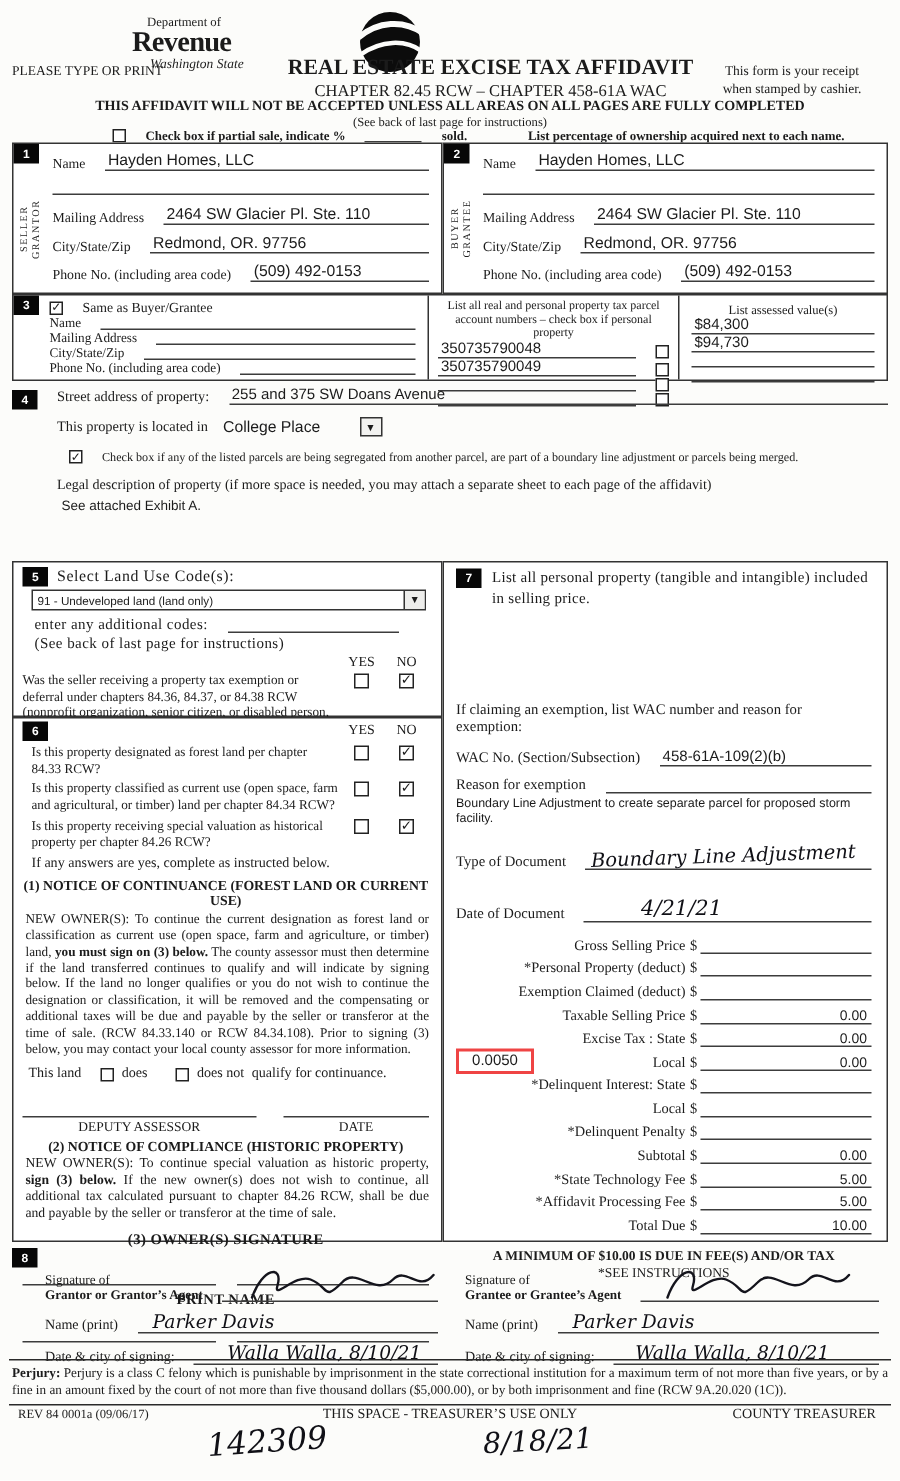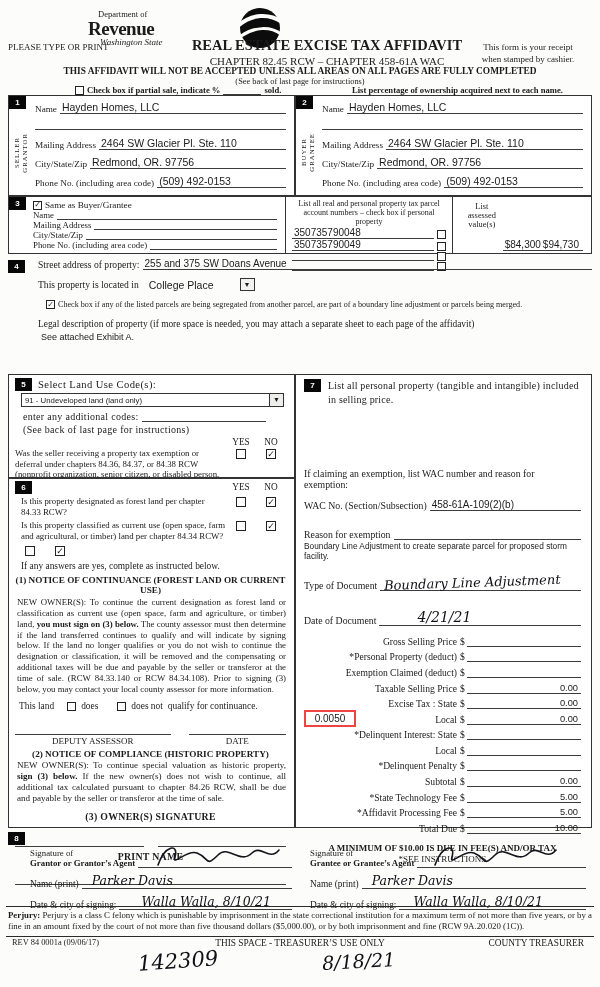--- a/index.html
+++ b/index.html
@@ -9,21 +9,21 @@
 .abs{position:absolute}
 .bold{font-weight:bold}
 .center{text-align:center}
 .sans{font-family:"Liberation Sans",sans-serif}
 .numbox{width:17px;height:13px;background:#070707;color:#fff;font:bold 8px "Liberation Sans",sans-serif;display:inline-flex;align-items:center;justify-content:center;flex:none}
 .cb{width:10px;height:10px;border:1px solid #222;background:#fff;display:inline-flex;align-items:center;justify-content:center;font:bold 9px "DejaVu Sans",sans-serif;line-height:1;flex:none}
 .cb.sm{width:9px;height:9px;font-size:8px}
 .fill{flex:1;border-bottom:1px solid #3c3c3c;display:flex;align-items:flex-end;min-width:0;position:relative;min-height:10px}
 .typed{font:10px "Liberation Sans",sans-serif;white-space:nowrap;padding-left:2px}
 .hand{font-family:"DejaVu Serif",serif;font-style:italic;white-space:nowrap;color:#101016}
-.frow{display:flex;align-items:flex-end;gap:3px}
+.frow{display:flex;align-items:flex-end;gap:13px}
 .flabel{white-space:nowrap;font-size:9.2px}
 .pbox{border:1px solid #333;background:#fff}
 .vcol{writing-mode:vertical-rl;transform:rotate(180deg);font-size:6.8px;letter-spacing:1px}
 .qrow{display:flex;align-items:flex-start}
 .qtext{flex:1;font-size:8.8px;line-height:1.2}
 .qcol{width:30px;display:flex;justify-content:center;flex:none;padding-top:1px}
 .fee-row{display:flex;align-items:flex-end;margin-bottom:4.6px;position:relative;font-size:9.6px}
 .fee-label{width:153px;text-align:right;white-space:nowrap;flex:none}
 .fee-cur{margin:0 2px 0 3px}
 .fee-line{flex:1;border-bottom:1px solid #3c3c3c;text-align:right;font:9.3px "Liberation Sans",sans-serif;padding-right:3px;min-height:11px}
@@ -185,21 +185,21 @@
           </span>
           <span class="cb sm"></span>
         </div>
       <div class="frow">
           <span class="fill">
             <span class="typed"></span>
           </span>
           <span class="cb sm"></span>
         </div>
     </div>
-    <div style="flex:1;padding:2px 8px;display:flex;flex-direction:row;justify-content:space-between">
+    <div style="flex:1;padding:2px 8px;display:flex;flex-direction:column;justify-content:space-between">
       <div class="center" style="font-size:8.4px;padding-top:3px">List assessed value(s)</div>
       <div class="frow">
           <span class="fill">
             <span class="typed">$84,300</span>
           </span>
         </div>
       <div class="frow">
           <span class="fill">
             <span class="typed">$94,730</span>
           </span>
@@ -290,20 +290,21 @@
     <div class="qrow" style="margin-top:3px">
       <span class="qtext" style="padding-left:6px">Is this property classified as current use (open space, farm and agricultural, or timber) land per chapter 84.34 RCW?</span>
       <span class="qcol">
           <span class="cb"></span>
         </span>
       <span class="qcol">
           <span class="cb">✓</span>
         </span>
     </div>
     <div class="qrow" style="margin-top:4px">
+      <span class="qtext" style="padding-left:6px">Is this property receiving special valuation as historical property per chapter 84.26 RCW?</span>
       <span class="qcol">
           <span class="cb"></span>
         </span>
       <span class="qcol">
           <span class="cb">✓</span>
         </span>
     </div>
     <div style="margin:5px 0 0 6px;font-size:9.4px">If any answers are yes, complete as instructed below.</div>
     <div class="center bold" style="margin-top:4px;font-size:9.2px">(1) NOTICE OF CONTINUANCE  (FOREST LAND OR CURRENT USE)</div>
     <p class="just" style="margin:2px 0 0 2px;font-size:8.8px;line-height:10.8px"><span>NEW OWNER(S): To continue the current designation as forest land or classification as current use (open space, farm and agriculture, or timber) land,</span> <b>you must sign on (3) below.</b> <span>The county assessor must then determine if the land transferred continues to qualify and will indicate by signing below. If the land no longer qualifies or you do not wish to continue the designation or classification, it will be removed and the compensating or additional taxes will be due and payable by the seller or transferor at the time of sale. (RCW 84.33.140 or RCW 84.34.108). Prior to signing (3) below, you may contact your local county assessor for more information.</span></p>
@@ -343,21 +344,21 @@
       <span style="font-size:10px;line-height:1.35;letter-spacing:0.2px">List all  personal property (tangible and intangible) included in selling price.</span>
     </div>
     <div style="height:62px"></div>
     <div style="font-size:9.8px">If claiming an exemption, list WAC number and reason for exemption:</div>
     <div class="frow" style="margin-top:9px;font-size:9.8px">
       <span class="flabel" style="font-size:9.8px">WAC No. (Section/Subsection)</span>
       <span class="fill">
           <span class="typed" style="font-size:10px">458-61A-109(2)(b)</span>
         </span>
     </div>
-    <div class="frow" style="margin-top:18px;font-size:9.8px">
+    <div class="frow" style="margin-top:7px;font-size:9.8px">
       <span class="flabel" style="font-size:9.8px">Reason for exemption</span>
       <span class="fill"></span>
     </div>
     <div class="sans" style="font-size:8.3px;line-height:1.25;margin-top:1px">Boundary Line Adjustment to create separate parcel for proposed storm facility.</div>
     <div class="frow" style="margin-top:13px;font-size:9.8px">
       <span class="flabel" style="font-size:9.8px">Type of Document</span>
       <span class="fill">
           <span class="hand" style="font-size:13px;transform:rotate(-2deg);display:inline-block;padding-left:4px">Boundary Line Adjustment</span>
         </span>
     </div>

